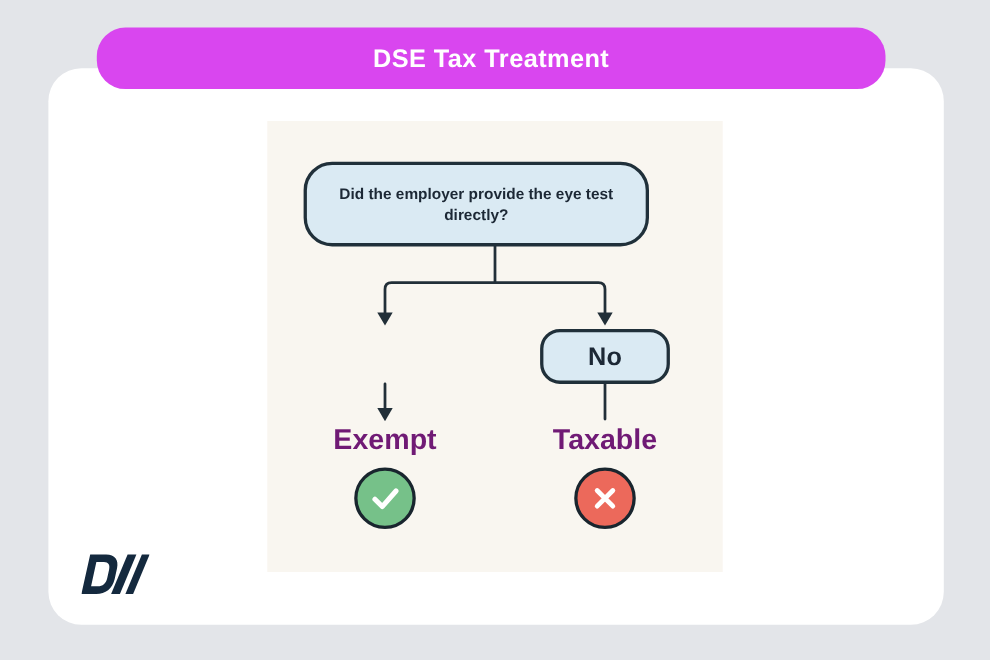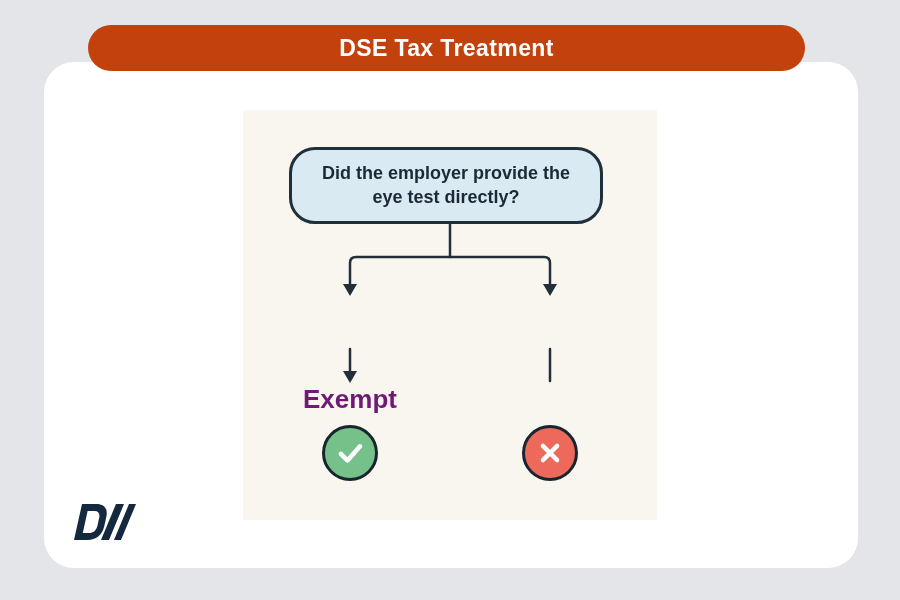--- a/index.html
+++ b/index.html
@@ -13,22 +13,22 @@
   .card {
     position: absolute;
     left: 44px; top: 62px;
     width: 814px; height: 506px;
     background: #ffffff;
     border-radius: 30px;
   }
   .header-pill {
     position: absolute;
     left: 88px; top: 25px;
-    width: 717px; height: 46px;
-    background: #c2410c;
+    width: 717px; height: 56px;
+    background: #d946ef;
     border-radius: 26px;
     display: flex; align-items: center; justify-content: center;
     z-index: 2;
   }
   .header-pill .title {
     color: #ffffff;
     font-size: 23px;
     font-weight: 800;
     letter-spacing: 0.4px;
   }
@@ -45,24 +45,24 @@
   .node {
     position: absolute;
     background: #daeaf3;
     border: 3px solid #20303a;
     display: flex; align-items: center; justify-content: center;
     color: #1c2835;
     font-weight: 700;
     text-align: center;
   }
   .node.question {
-    left: 46px; top: 37px;
+    left: 33px; top: 37px;
     width: 314px; height: 77px;
     border-radius: 26px;
-    font-size: 18px;
+    font-size: 14px;
     line-height: 1.32;
     padding: 0 18px;
   }
   .node.answer {
     top: 189px;
     width: 118px; height: 50px;
     border-radius: 18px;
     font-size: 23px;
   }
   .node.answer-yes { left: 48px; }
@@ -117,23 +117,27 @@
     <polygon points="100,261 114,261 107,273" fill="#222f38"></polygon>
 
     <path d="M307 239 L307 271" fill="none" stroke="#222f38" stroke-width="2.5" stroke-linecap="round"></path>
   </svg>
 
   <div class="node question">
     <span>Did the employer provide the eye test directly?</span>
   </div>
 
 
+  <div class="node answer answer-no">
+    <span>No</span>
+  </div>
 
   <div class="outcome-label outcome-exempt">Exempt</div>
 
+  <div class="outcome-label outcome-taxable">Taxable</div>
 
   <div class="status-circle circle-green">
     <svg width="40" height="40" viewBox="0 0 48 48">
       <path d="M13 25 L21 33 L36 16" fill="none" stroke="#ffffff" stroke-width="5.5" stroke-linecap="round" stroke-linejoin="round"></path>
     </svg>
   </div>
 
   <div class="status-circle circle-red">
     <svg width="38" height="38" viewBox="0 0 48 48">
       <path d="M15 15 L33 33 M33 15 L15 33" fill="none" stroke="#ffffff" stroke-width="5.5" stroke-linecap="round"></path>

